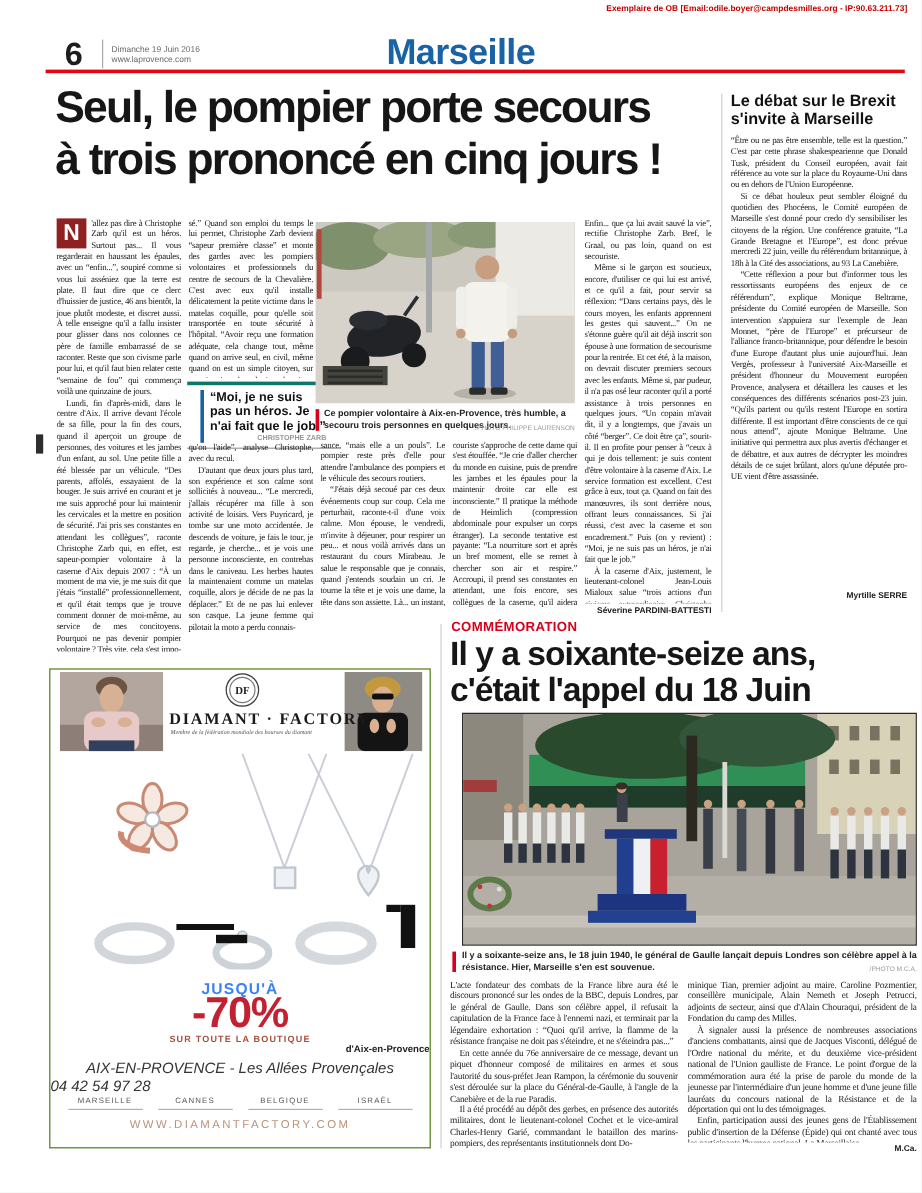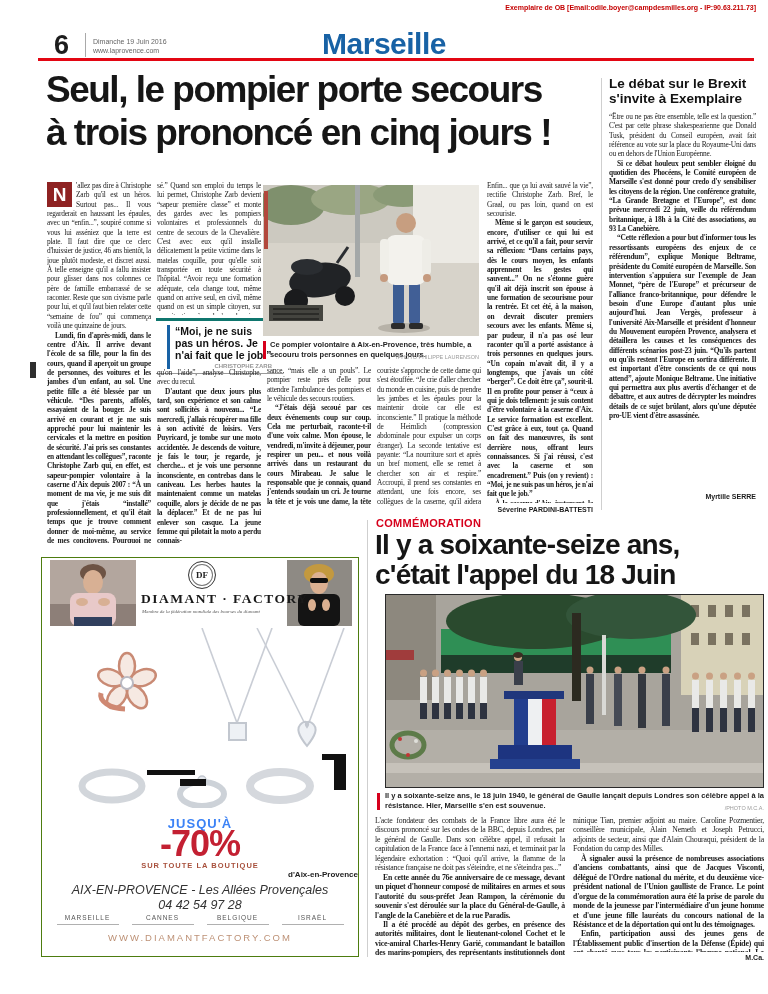--- a/index.html
+++ b/index.html
@@ -12,21 +12,21 @@
   .pagenum-div{left:85px;top:33px;width:1px;height:24px;background:#a9a9a9;}
   .dateblock{left:93px;top:37px;font:400 7px/9px "Liberation Sans",sans-serif;color:#666;}
   .section-title{left:0;right:0;top:27px;text-align:center;font:bold 30px "Liberation Sans",sans-serif;
                  color:#1862a5;letter-spacing:-.5px;}
   .red-rule{left:38px;top:58px;width:716px;height:3px;background:#e30613;}
   
   .headline{left:46px;top:68px;font:bold 37px/43px "Liberation Sans",sans-serif;color:#161616;letter-spacing:-1.5px;white-space:nowrap;}
   .subhead{left:47px;top:159px;width:560px;font:500 13.5px "Liberation Serif",serif;color:#0f0f0f;white-space:nowrap;}
   .body-txt{font-size:7.4px;line-height:9.35px;text-align:justify;letter-spacing:-.2px;overflow:hidden;color:#1b1b1b;}
   .body-txt p{margin:0;}
-  .body-txt p + p{text-indent:8px;font-weight:bold;}
+  .body-txt p + p{text-indent:8px;}
   .dropcap{float:left;width:25px;height:25px;margin:1px 4px 0 0;background:#8e2222;color:#fff;
            font:bold 19px/25px "Liberation Sans",sans-serif;text-align:center;}
   .quote-box{left:156px;top:318px;width:105px;border-top:3px solid #0f766e;border-bottom:1px solid #9a9a9a;padding:4px 11px;}
   .quote-inner{border-left:3px solid #1862a5;padding-left:5px;}
   .quote-text{font:bold 10.5px/12px "Liberation Sans",sans-serif;color:#111;}
   .quote-author{font:bold 6px "Liberation Sans",sans-serif;color:#979797;text-align:right;margin-top:2px;}
   .photo-frame{background:#d7d3ca;overflow:hidden;}
   .cap-bar{width:3px;background:#d6001c;}
   .caption{font:bold 7.5px/9.5px "Liberation Sans",sans-serif;color:#222;}
   .credit{position:absolute;right:0;bottom:1px;font:400 5.5px "Liberation Sans",sans-serif;color:#9a9a9a;}
@@ -49,21 +49,21 @@
            box-shadow:inset 0 0 0 2px #fff, inset 0 0 0 3px #777;
            font:bold 9px/26px "Liberation Serif",serif;text-align:center;color:#222;}
   .ad-brand{left:86px;top:33px;width:146px;text-align:center;font:600 13.5px "Liberation Serif",serif;
             letter-spacing:1.5px;color:#1a1a1a;white-space:nowrap;margin-left:13px;}
   .ad-tagline{left:76px;top:51px;width:166px;text-align:center;font:italic 5px "Liberation Serif",serif;color:#555;}
   .promo-prefix{left:0;top:258px;width:316px;text-align:center;font:bold 13px "Liberation Sans",sans-serif;letter-spacing:1px;color:#3b82f6;}
   .promo-value{left:0;top:268px;width:316px;text-align:center;font:800 36px/36px "Liberation Sans",sans-serif;color:#c32032;letter-spacing:-1px;}
   .promo-scope{left:0;top:303px;width:316px;text-align:center;font:bold 7.5px "Liberation Sans",sans-serif;letter-spacing:1px;color:#a8503c;}
   .promo-loc{left:0;top:312px;width:316px;text-align:right;font:bold 8px "Liberation Sans",sans-serif;color:#222;}
   .ad-address{left:0;top:325px;width:316px;text-align:center;font:italic 500 12.5px "Liberation Sans",sans-serif;color:#333;}
-  .ad-phone{left:0;top:340px;width:316px;text-align:center;font:italic 500 12.5px "Liberation Sans",sans-serif;color:#333;}
+  .ad-phone{left:0;top:340px;width:316px;text-align:left;font:italic 500 12.5px "Liberation Sans",sans-serif;color:#333;}
   .ad-cities{left:0;top:356px;width:316px;display:flex;justify-content:space-around;padding:0 8px;box-sizing:border-box;}
   .ad-city{display:inline-block;width:62px;text-align:center;font:500 6.5px "Liberation Sans",sans-serif;
            letter-spacing:1px;color:#555;border-bottom:1px solid #b0b0b0;padding-bottom:3px;}
   .ad-site{left:0;top:374px;width:316px;text-align:center;font:500 9.5px "Liberation Sans",sans-serif;letter-spacing:2px;color:#bd9176;}
 </style>
 </head>
 <body>
 
 <div class="page">
 
@@ -159,21 +159,21 @@
     <p>Enfin... que ça lui avait sauvé la vie”, rectifie Christophe Zarb. Bref, le Graal, ou pas loin, quand on est secouriste.</p>
     <p>Même si le garçon est soucieux, encore, d'utiliser ce qui lui est arrivé, et ce qu'il a fait, pour servir sa réflexion: “Dans certains pays, dès le cours moyen, les enfants apprennent les gestes qui sauvent...” On ne s'étonne guère qu'il ait déjà inscrit son épouse à une formation de secourisme pour la rentrée. Et cet été, à la maison, on devrait discuter premiers secours avec les enfants. Même si, par pudeur, il n'a pas osé leur raconter qu'il a porté assistance à trois personnes en quelques jours. “Un copain m'avait dit, il y a longtemps, que j'avais un côté “berger”. Ce doit être ça”, sourit-il. Il en profite pour penser à “ceux à qui je dois tellement: je suis content d'être volontaire à la caserne d'Aix. Le service formation est excellent. C'est grâce à eux, tout ça. Quand on fait des manœuvres, ils sont derrière nous, offrant leurs connaissances. Si j'ai réussi, c'est avec la caserne et son encadrement.” Puis (on y revient) : “Moi, je ne suis pas un héros, je n'ai fait que le job.”</p>
     <p>À la caserne d'Aix, justement, le lieutenant-colonel Jean-Louis Mialoux salue “trois actions d'un civisme extraordinaire. Christophe incarne l'engagement citoyen par excellence.”</p>
   </div>
   <div class="abs byline" style="left:487px;top:506px;width:106px;">Séverine PARDINI-BATTESTI</div>
 
   <div class="abs side-rule"></div>
   <div class="abs" style="left:609px;top:76px;width:147px;">
     <div class="sidebar-title">
       <div>Le débat sur le Brexit</div>
-      <div>s'invite à Exemplaire</div>
+      <div>s'invite à Marseille</div>
     </div>
     <div class="sidebar-body body-txt">
       <p>“Être ou ne pas être ensemble, telle est la question.” C'est par cette phrase shakespearienne que Donald Tusk, président du Conseil européen, avait fait référence au vote sur la place du Royaume-Uni dans ou en dehors de l'Union Européenne.</p>
       <p>Si ce débat houleux peut sembler éloigné du quotidien des Phocéens, le Comité européen de Marseille s'est donné pour credo d'y sensibiliser les citoyens de la région. Une conférence gratuite, “La Grande Bretagne et l'Europe”, est donc prévue mercredi 22 juin, veille du référendum britannique, à 18h à la Cité des associations, au 93 La Canebière.</p>
       <p>“Cette réflexion a pour but d'informer tous les ressortissants européens des enjeux de ce référendum”, explique Monique Beltrame, présidente du Comité européen de Marseille. Son intervention s'appuiera sur l'exemple de Jean Monnet, “père de l'Europe” et précurseur de l'alliance franco-britannique, pour défendre le besoin d'une Europe d'autant plus unie aujourd'hui. Jean Vergès, professeur à l'université Aix-Marseille et président d'honneur du Mouvement européen Provence, analysera et détaillera les causes et les conséquences des différents scénarios post-23 juin. “Qu'ils partent ou qu'ils restent l'Europe en sortira différente. Il est important d'être conscients de ce qui nous attend”, ajoute Monique Beltrame. Une initiative qui permettra aux plus avertis d'échanger et de débattre, et aux autres de décrypter les moindres détails de ce sujet brûlant, alors qu'une députée pro-UE vient d'être assassinée.</p>
     </div>
     <div class="byline" style="margin-top:3px;">Myrtille SERRE</div>
   </div>
 
   <div class="abs fold-mark"></div>

